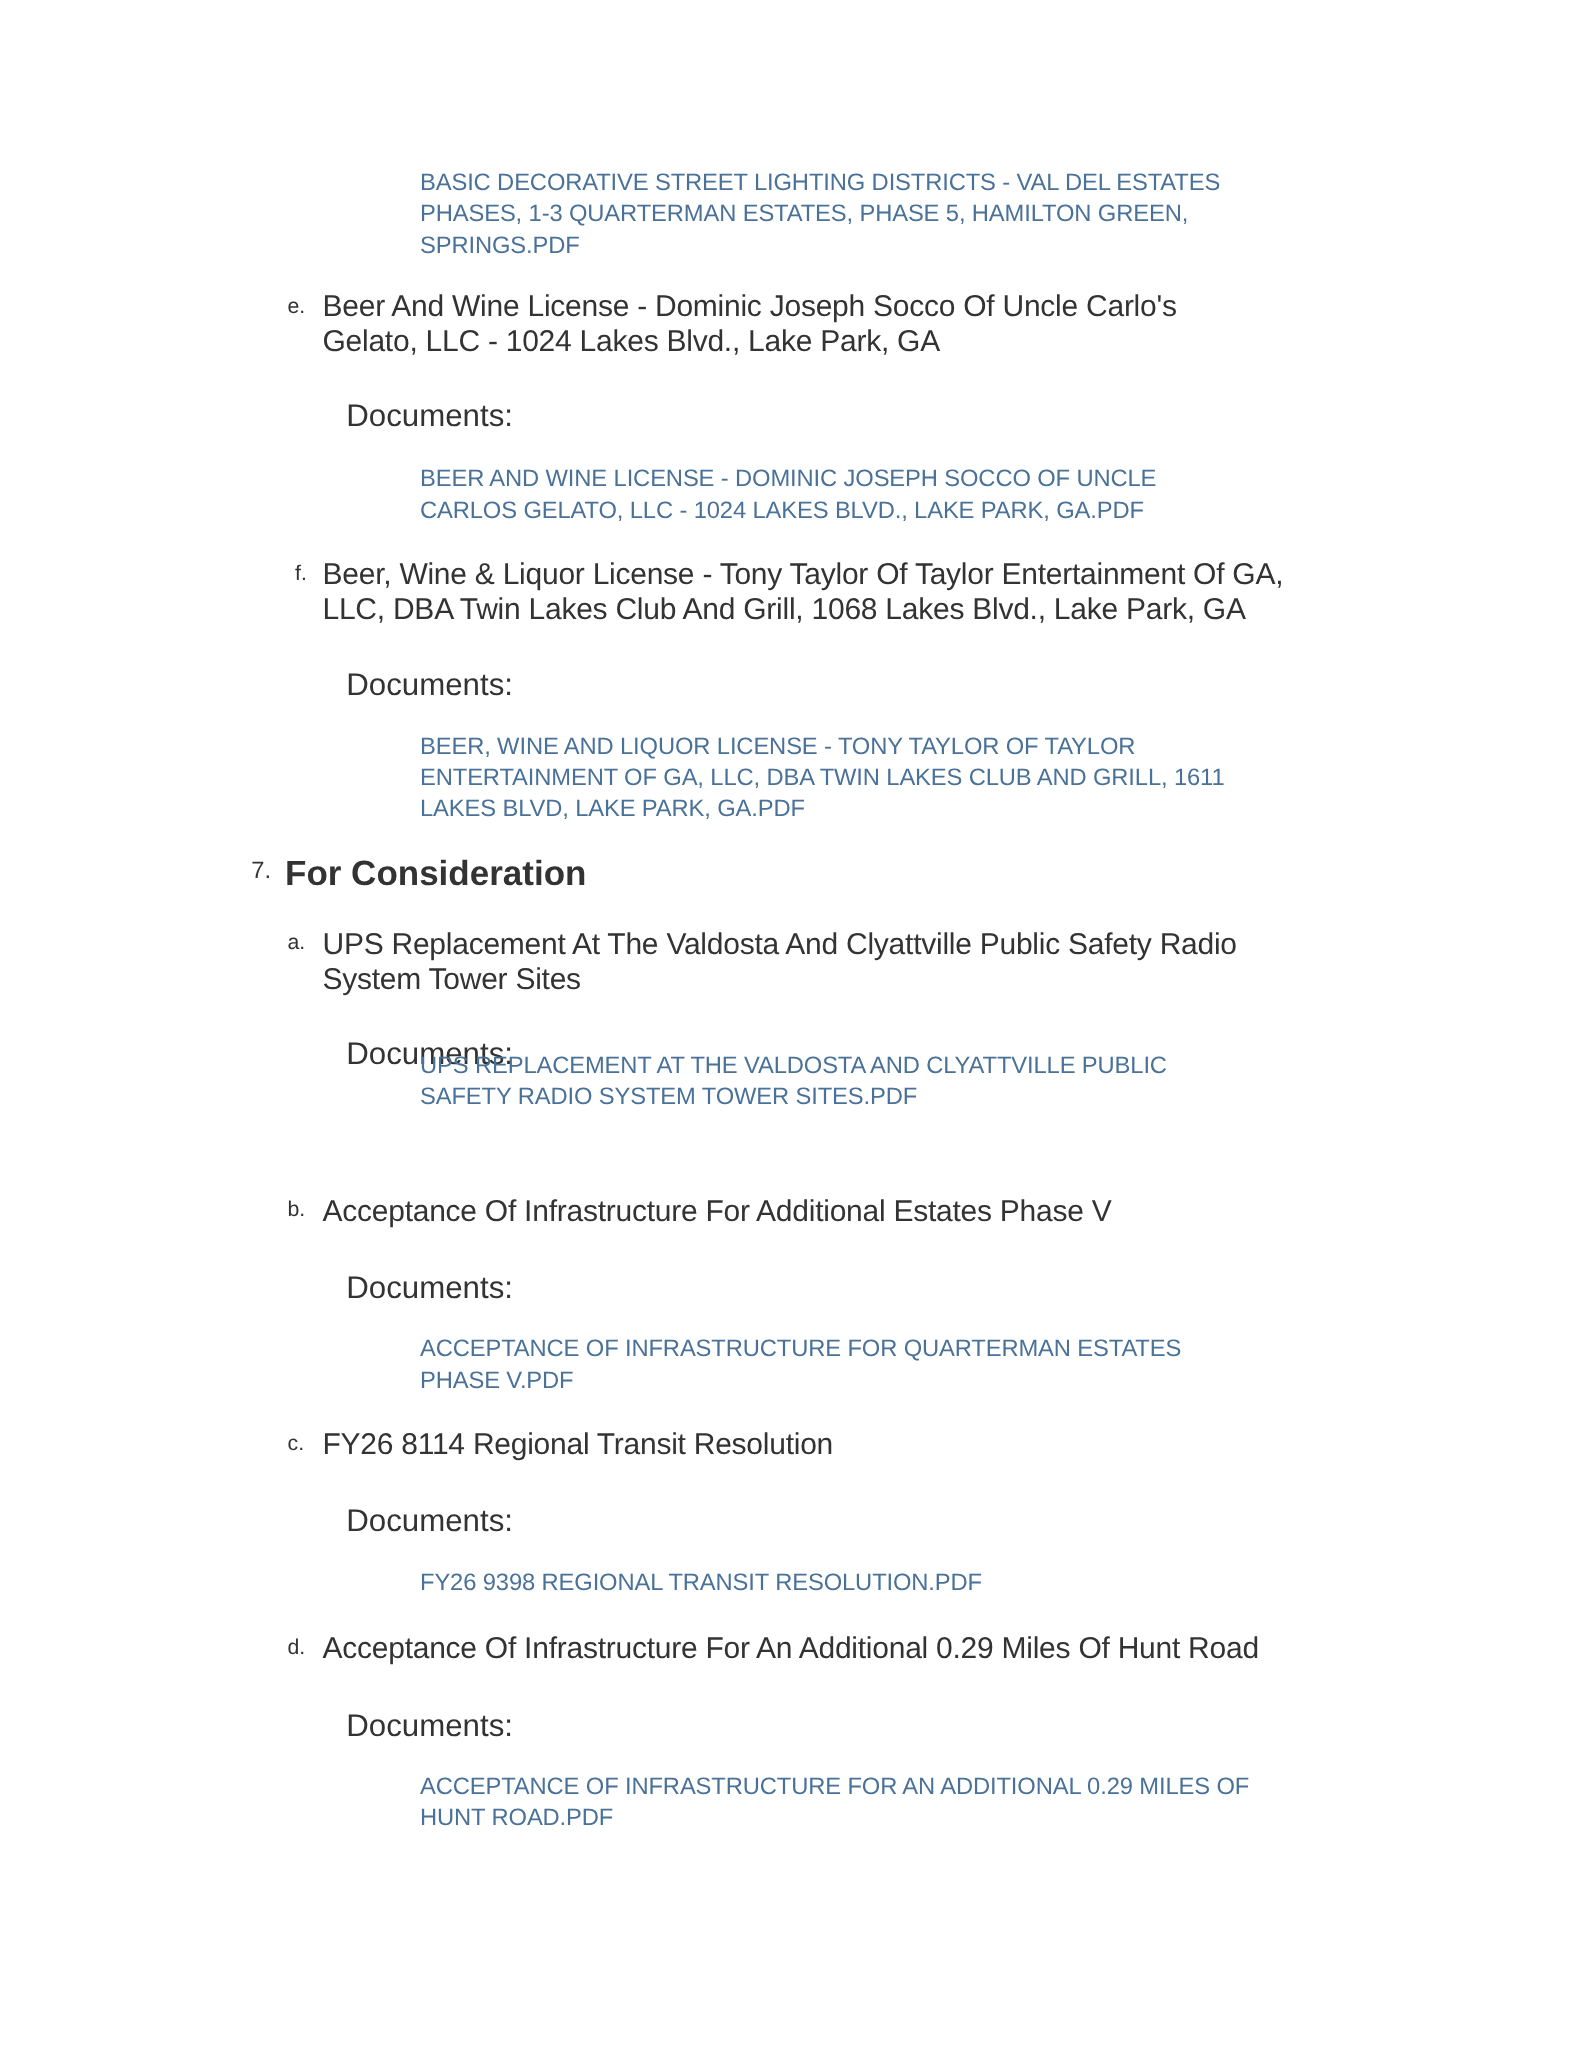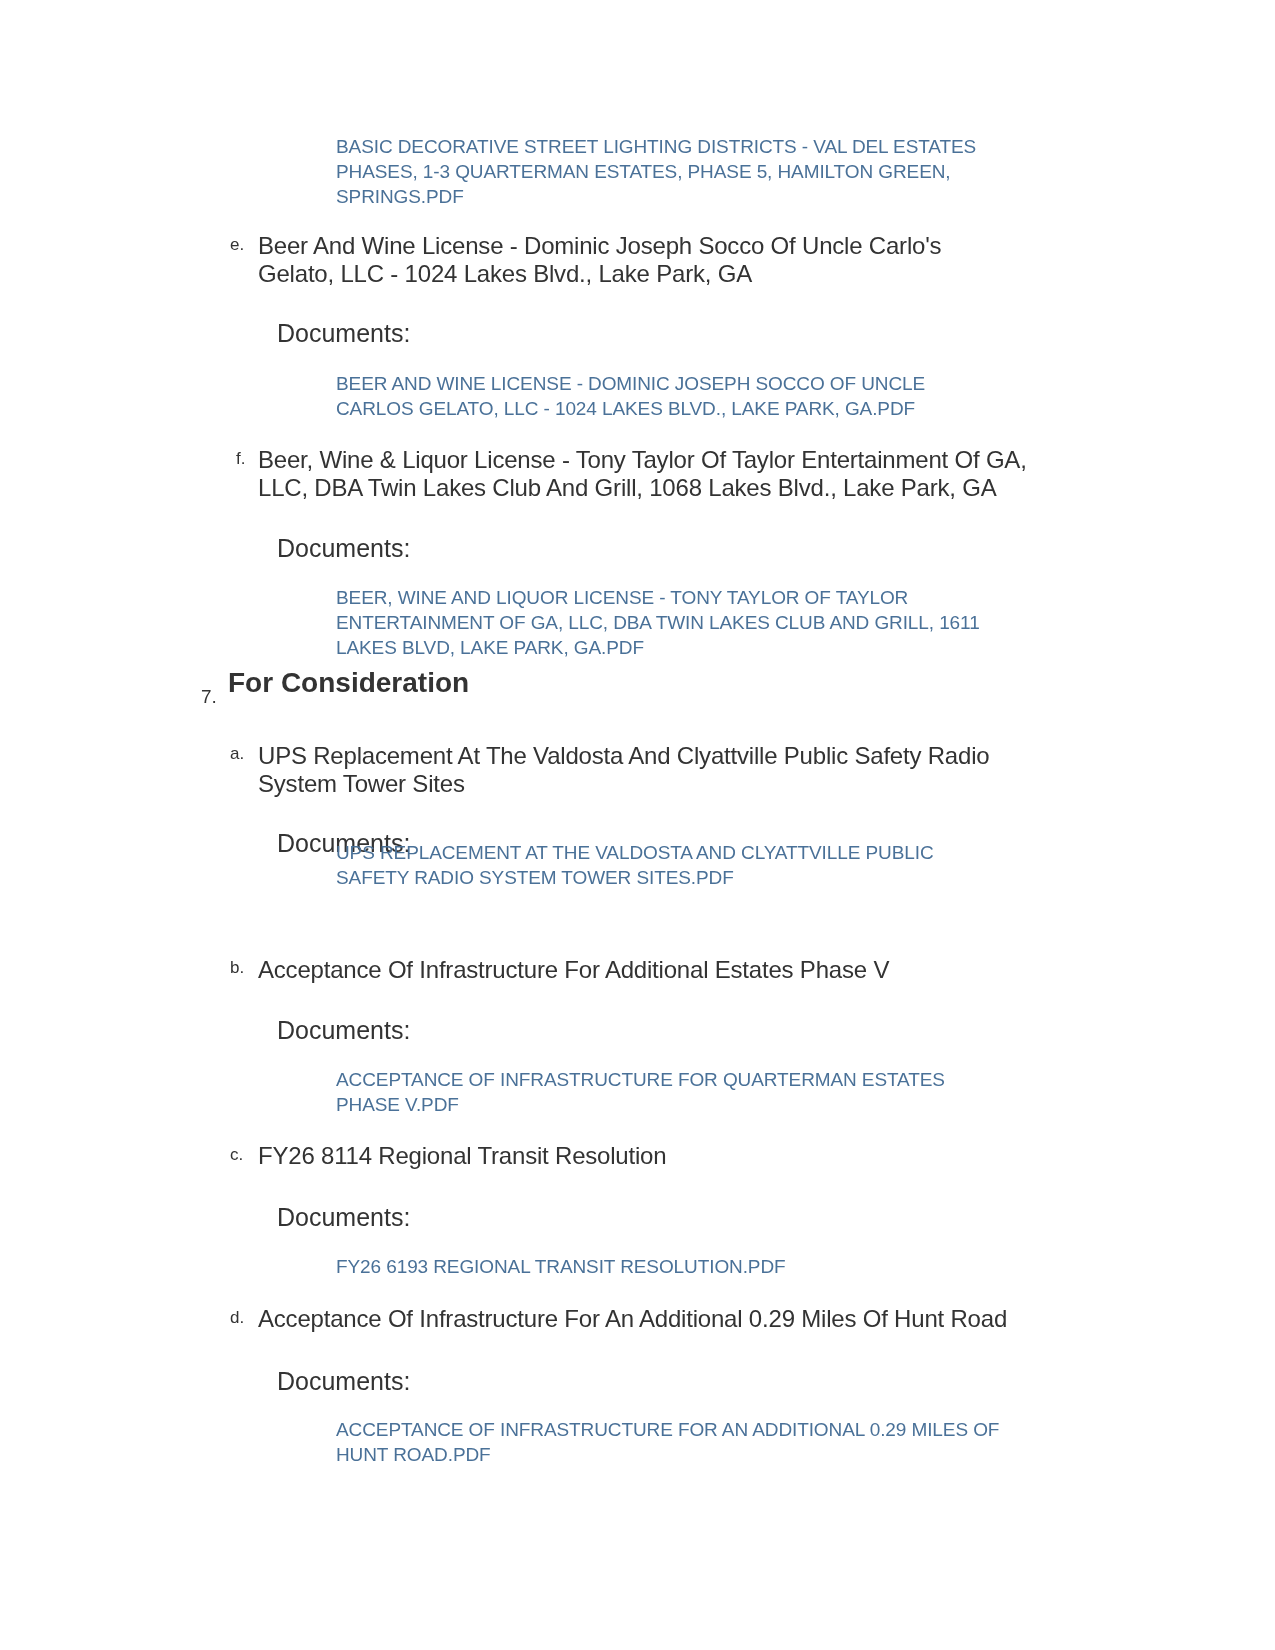--- a/index.html
+++ b/index.html
@@ -34,37 +34,37 @@
 
 <span class="abs marker" style="left:236px; top:422px;">f.</span>
 <div class="abs item-title" style="left:258px; top:419px;">Beer, Wine &amp; Liquor License - Tony Taylor Of Taylor Entertainment Of GA,
 LLC, DBA Twin Lakes Club And Grill, 1068 Lakes Blvd., Lake Park, GA</div>
 <span class="abs docs-label" style="left:277px; top:507px;">Documents:</span>
 <a class="abs link" style="left:336px; top:558px;">BEER, WINE AND LIQUOR LICENSE - TONY TAYLOR OF TAYLOR
 ENTERTAINMENT OF GA, LLC, DBA TWIN LAKES CLUB AND GRILL, 1611
 LAKES BLVD, LAKE PARK, GA.PDF</a>
 
 <span class="abs section-marker" style="left:201px; top:659px;">7.</span>
-<div class="abs section-title" style="left:228px; top:640px;">For Consideration</div>
+<div class="abs section-title" style="left:228px; top:656px;">For Consideration</div>
 
 <span class="abs marker" style="left:230px; top:717px;">a.</span>
 <div class="abs item-title" style="left:258px; top:715px;">UPS Replacement At The Valdosta And Clyattville Public Safety Radio
 System Tower Sites</div>
 <span class="abs docs-label" style="left:277px; top:802px;">Documents:</span>
 <a class="abs link" style="left:336px; top:813px;">UPS REPLACEMENT AT THE VALDOSTA AND CLYATTVILLE PUBLIC
 SAFETY RADIO SYSTEM TOWER SITES.PDF</a>
 
 <span class="abs marker" style="left:230px; top:931px;">b.</span>
 <div class="abs item-title" style="left:258px; top:929px;">Acceptance Of Infrastructure For Additional Estates Phase V</div>
 <span class="abs docs-label" style="left:277px; top:989px;">Documents:</span>
 <a class="abs link" style="left:336px; top:1040px;">ACCEPTANCE OF INFRASTRUCTURE FOR QUARTERMAN ESTATES
 PHASE V.PDF</a>
 
 <span class="abs marker" style="left:230px; top:1118px;">c.</span>
 <div class="abs item-title" style="left:258px; top:1115px;">FY26 8114 Regional Transit Resolution</div>
 <span class="abs docs-label" style="left:277px; top:1176px;">Documents:</span>
-<a class="abs link" style="left:336px; top:1227px;">FY26 6193 REGIONAL TRANSIT RESOLUTION.PDF</a>
+<a class="abs link" style="left:336px; top:1227px;">FY26 9398 REGIONAL TRANSIT RESOLUTION.PDF</a>
 
 <span class="abs marker" style="left:230px; top:1281px;">d.</span>
 <div class="abs item-title" style="left:258px; top:1278px;">Acceptance Of Infrastructure For An Additional 0.29 Miles Of Hunt Road</div>
 <span class="abs docs-label" style="left:277px; top:1340px;">Documents:</span>
 <a class="abs link" style="left:336px; top:1390px;">ACCEPTANCE OF INFRASTRUCTURE FOR AN ADDITIONAL 0.29 MILES OF
 HUNT ROAD.PDF</a>
 
 </body></html>

